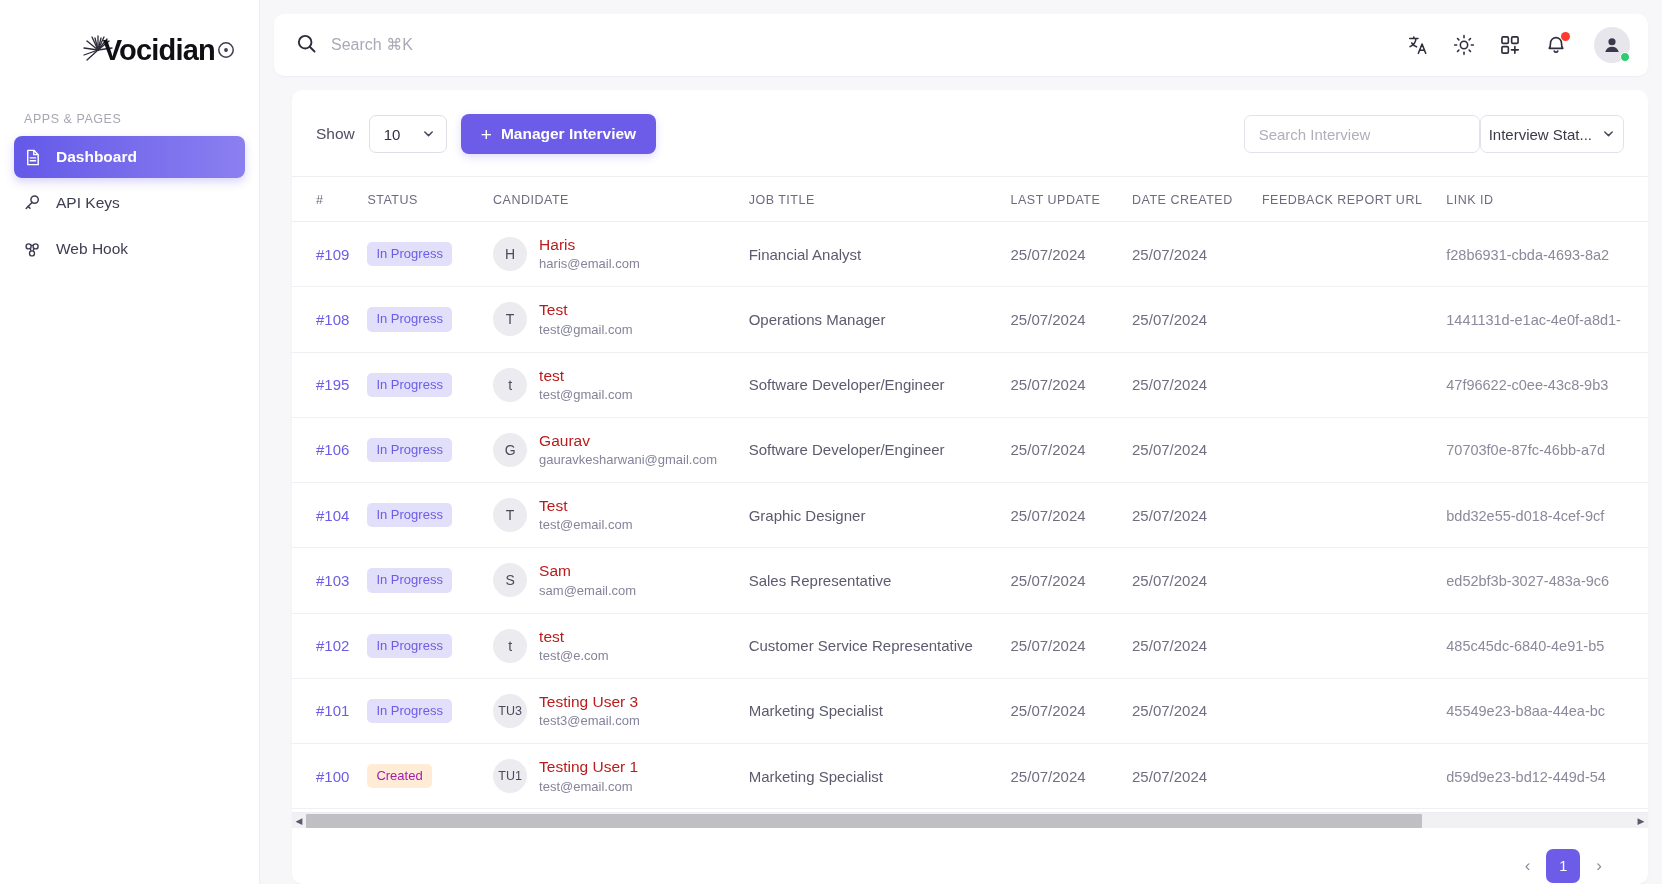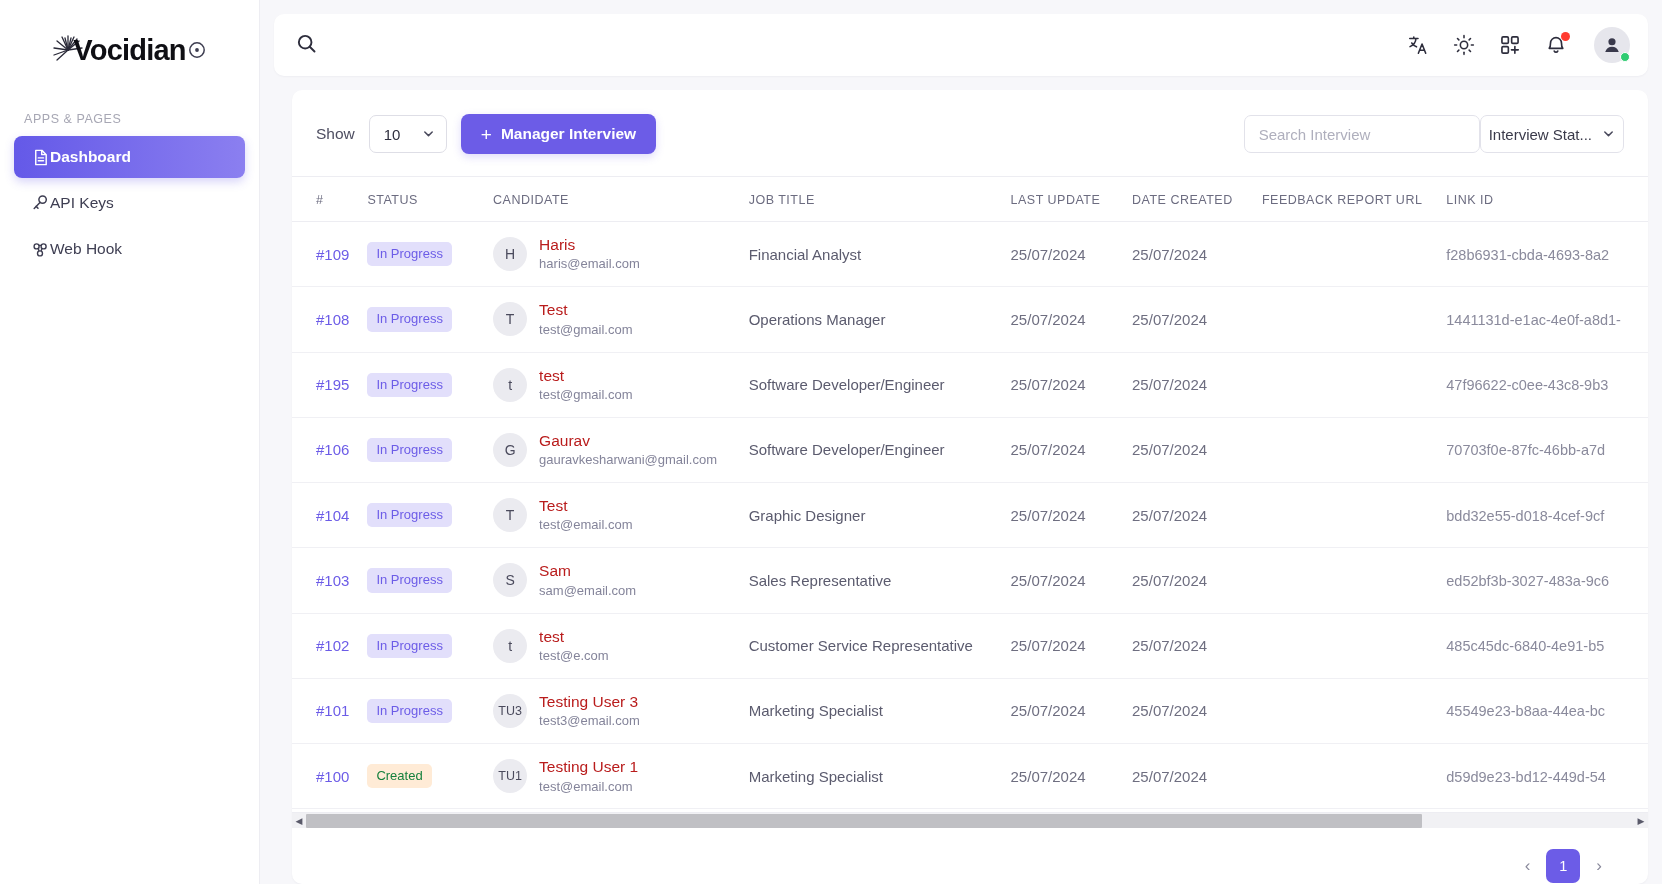--- a/index.html
+++ b/index.html
@@ -14,21 +14,21 @@
 
   
   .sidebar {
     width: 260px; flex: 0 0 260px;
     background: #FFFFFF;
     border-right: 1px solid #EDEDF2;
     position: relative;
     height: 884px;
   }
   .brand-row {
-    display: flex; align-items: center; justify-content: center;
+    display: flex; align-items: center; justify-content: flex-end;
     padding: 26px 22px 0 22px;
     height: 74px;
   }
   .brand {
     display: flex; align-items: center; gap: 0px;
     position: relative;
   }
   .brand-burst { position: relative; width: 34px; height: 34px; margin-right: -12px; }
   .brand-burst svg { display:block; }
   .brand-name {
@@ -41,22 +41,22 @@
     display:flex; align-items:center; justify-content:center;
     cursor: pointer;
   }
   .section-label {
     margin: 38px 0 10px 24px;
     font-size: 12.5px; letter-spacing: 0.55px;
     color: #A7A7B4; font-weight: 400;
   }
   .nav { padding: 0 14px; }
   .nav-item {
-    display: flex; align-items: center; 
-    height: 42px; padding: 0 16px;
+    display: flex; align-items: center; gap: 14px;
+    height: 42px; padding: 0 8px;
     border-radius: 8px; margin-bottom: 4px;
     color: #3E3E52; font-size: 15.5px;
     cursor: pointer;
   }
   .nav-item .nav-ico { width: 20px; height: 20px; display:flex; align-items:center; justify-content:center; flex:0 0 20px; }
   .nav-item.active {
     background: linear-gradient(90deg, #6459E8 0%, #8B7FF0 100%);
     color: #FFFFFF;
     box-shadow: 0 4px 10px rgba(100,89,232,0.25);
     font-weight: 600;
@@ -192,21 +192,21 @@
   .c-fb    { width: 176px; }
   .c-link  { width: 330px; }
 
   .id-link { color: #6C5CE7; font-size: 15px; cursor:pointer; }
   .badge {
     display:inline-block;
     padding: 4px 9px; border-radius: 5px;
     font-size: 13px; font-weight: 400; line-height: 1.25;
   }
   .badge.inprogress { background: #E2DFFB; color: #6C5CE7; }
-  .badge.created    { background: #FFEBD6; color: #15803d; }
+  .badge.created    { background: #FFEBD6; color: #a21caf; }
 
   .cand-cell { display: flex; align-items: center; gap: 12px; }
   .cand-av {
     width: 34px; height: 34px; border-radius: 50%;
     background: #EBEBF0; color: #4A4A5C;
     display:flex; align-items:center; justify-content:center;
     font-size: 14px; flex: 0 0 34px;
   }
   .cand-av.sm { font-size: 12.5px; text-align: right; }
   .cand-name { font-size: 15.5px; color: #b91c1c; line-height: 1.25; }
@@ -330,20 +330,21 @@
   <div class="main">
 
     <header class="topbar">
       <div class="search-wrap">
         <span>
           <svg width="21" height="21" viewBox="0 0 22 22">
             <circle cx="9.6" cy="9.6" r="6.6" fill="none" stroke="#2D2D3C" stroke-width="2"></circle>
             <line x1="14.4" y1="14.4" x2="19.4" y2="19.4" stroke="#2D2D3C" stroke-width="2" stroke-linecap="round"></line>
           </svg>
         </span>
+        <input class="search-input" type="text" placeholder="Search ⌘K" style="">
       </div>
 
       <div class="top-icons">
 
         <span class="ticon">
           <svg width="22" height="22" viewBox="0 0 24 24">
             <path d="M3 5h9M7.4 3.3V5M9.7 5c0 3.6-3 7.2-6.4 8.8" fill="none" stroke="#2D2D3C" stroke-width="1.7" stroke-linecap="round"></path>
             <path d="M5.2 9.8c1.4 2 3.1 3.4 5.2 4.2" fill="none" stroke="#2D2D3C" stroke-width="1.7" stroke-linecap="round"></path>
             <path d="M12.4 21l4-10 4 10M13.9 17.8h5.1" fill="none" stroke="#2D2D3C" stroke-width="1.7" stroke-linecap="round" stroke-linejoin="round"></path>
           </svg>

